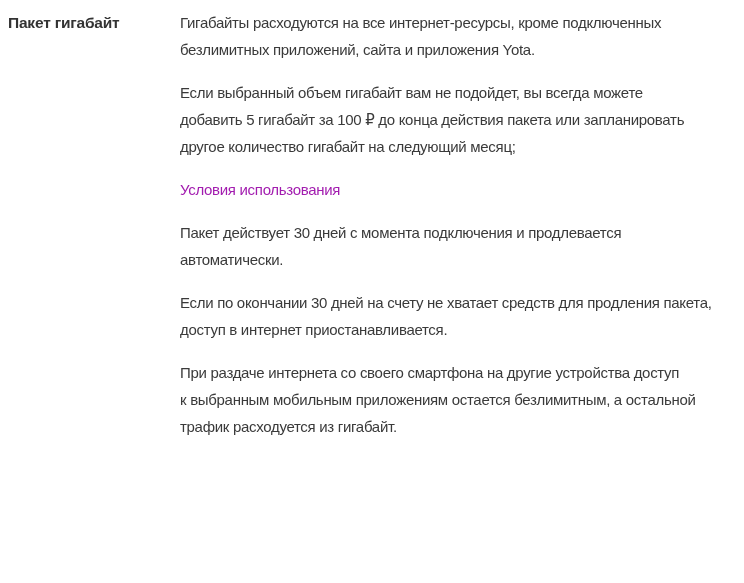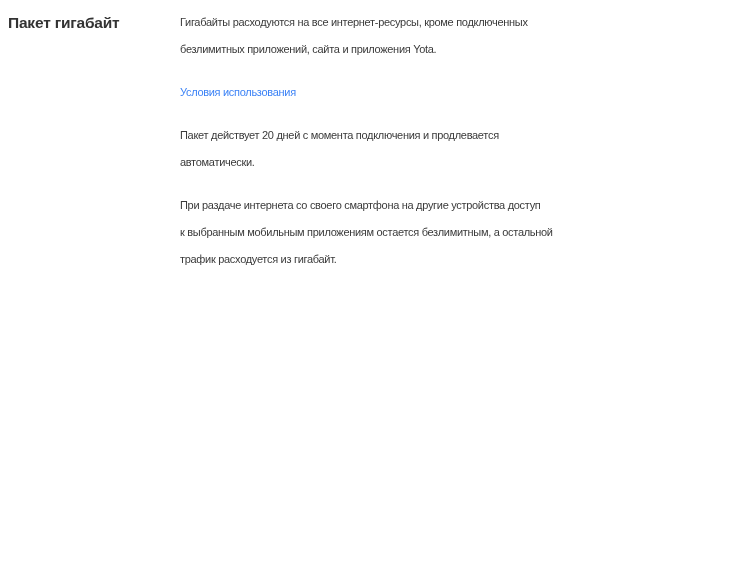--- a/index.html
+++ b/index.html
@@ -25,53 +25,58 @@
     font-size: 15.5px;
     line-height: 27px;
     font-weight: 700;
     color: #333333;
     letter-spacing: -0.2px;
   }
 
   .content-col {
     flex: 1 1 auto;
     max-width: 564px;
-    font-size: 11px;
+    font-size: 15px;
     line-height: 27px;
     color: #3a3a3a;
     letter-spacing: -0.3px;
   }
 
   .content-col p {
     margin: 0 0 16px 0;
     white-space: pre-line; 
   }
 
   .content-col p:last-child { margin-bottom: 8px; }
 
   .subheading {
-    color: #3b82f6;
+    color: #a21caf;
   }
 </style>
 </head>
 <body>
 
 <div class="terms-row">
   <div class="label-col">Пакет гигабайт</div>
 
   <div class="content-col">
     <p>Гигабайты расходуются на все интернет-ресурсы, кроме подключенных
 безлимитных приложений, сайта и приложения Yota.</p>
 
+    <p>Если выбранный объем гигабайт вам не подойдет, вы всегда можете
+добавить 5 гигабайт за 100 ₽ до конца действия пакета или запланировать
+другое количество гигабайт на следующий месяц;</p>
 
     <p class="subheading">Условия использования</p>
 
-    <p>Пакет действует 20 дней с момента подключения и продлевается
+    <p>Пакет действует 30 дней с момента подключения и продлевается
 автоматически.</p>
 
 
+    <p>Если по окончании 30 дней на счету не хватает средств для продления пакета,
+доступ в интернет приостанавливается.</p>
 
 
     <p>При раздаче интернета со своего смартфона на другие устройства доступ
 к выбранным мобильным приложениям остается безлимитным, а остальной
 трафик расходуется из гигабайт.</p>
   </div>
 </div>
 
 </body></html>

